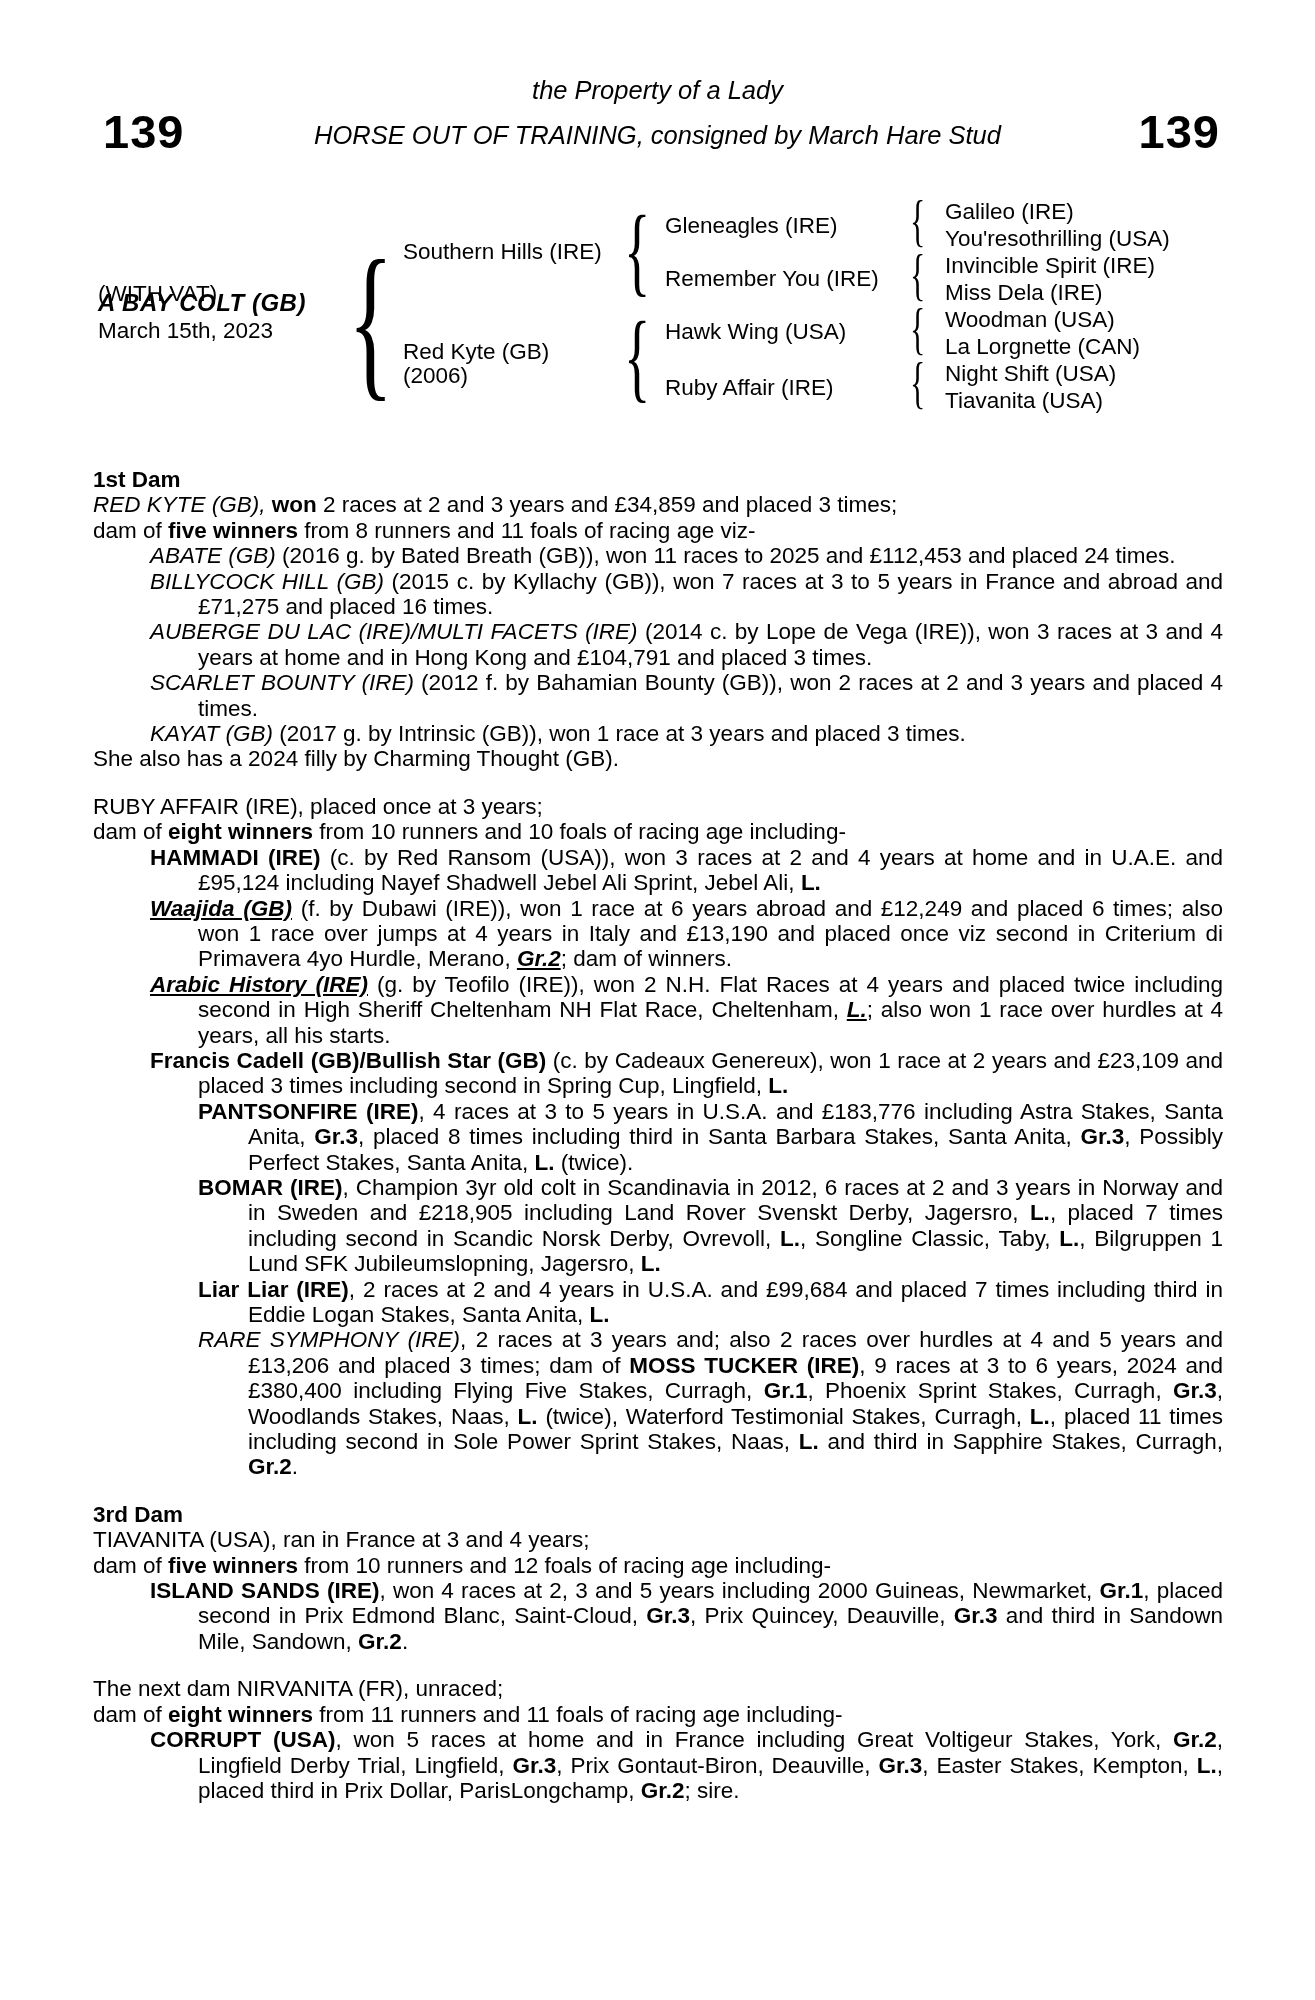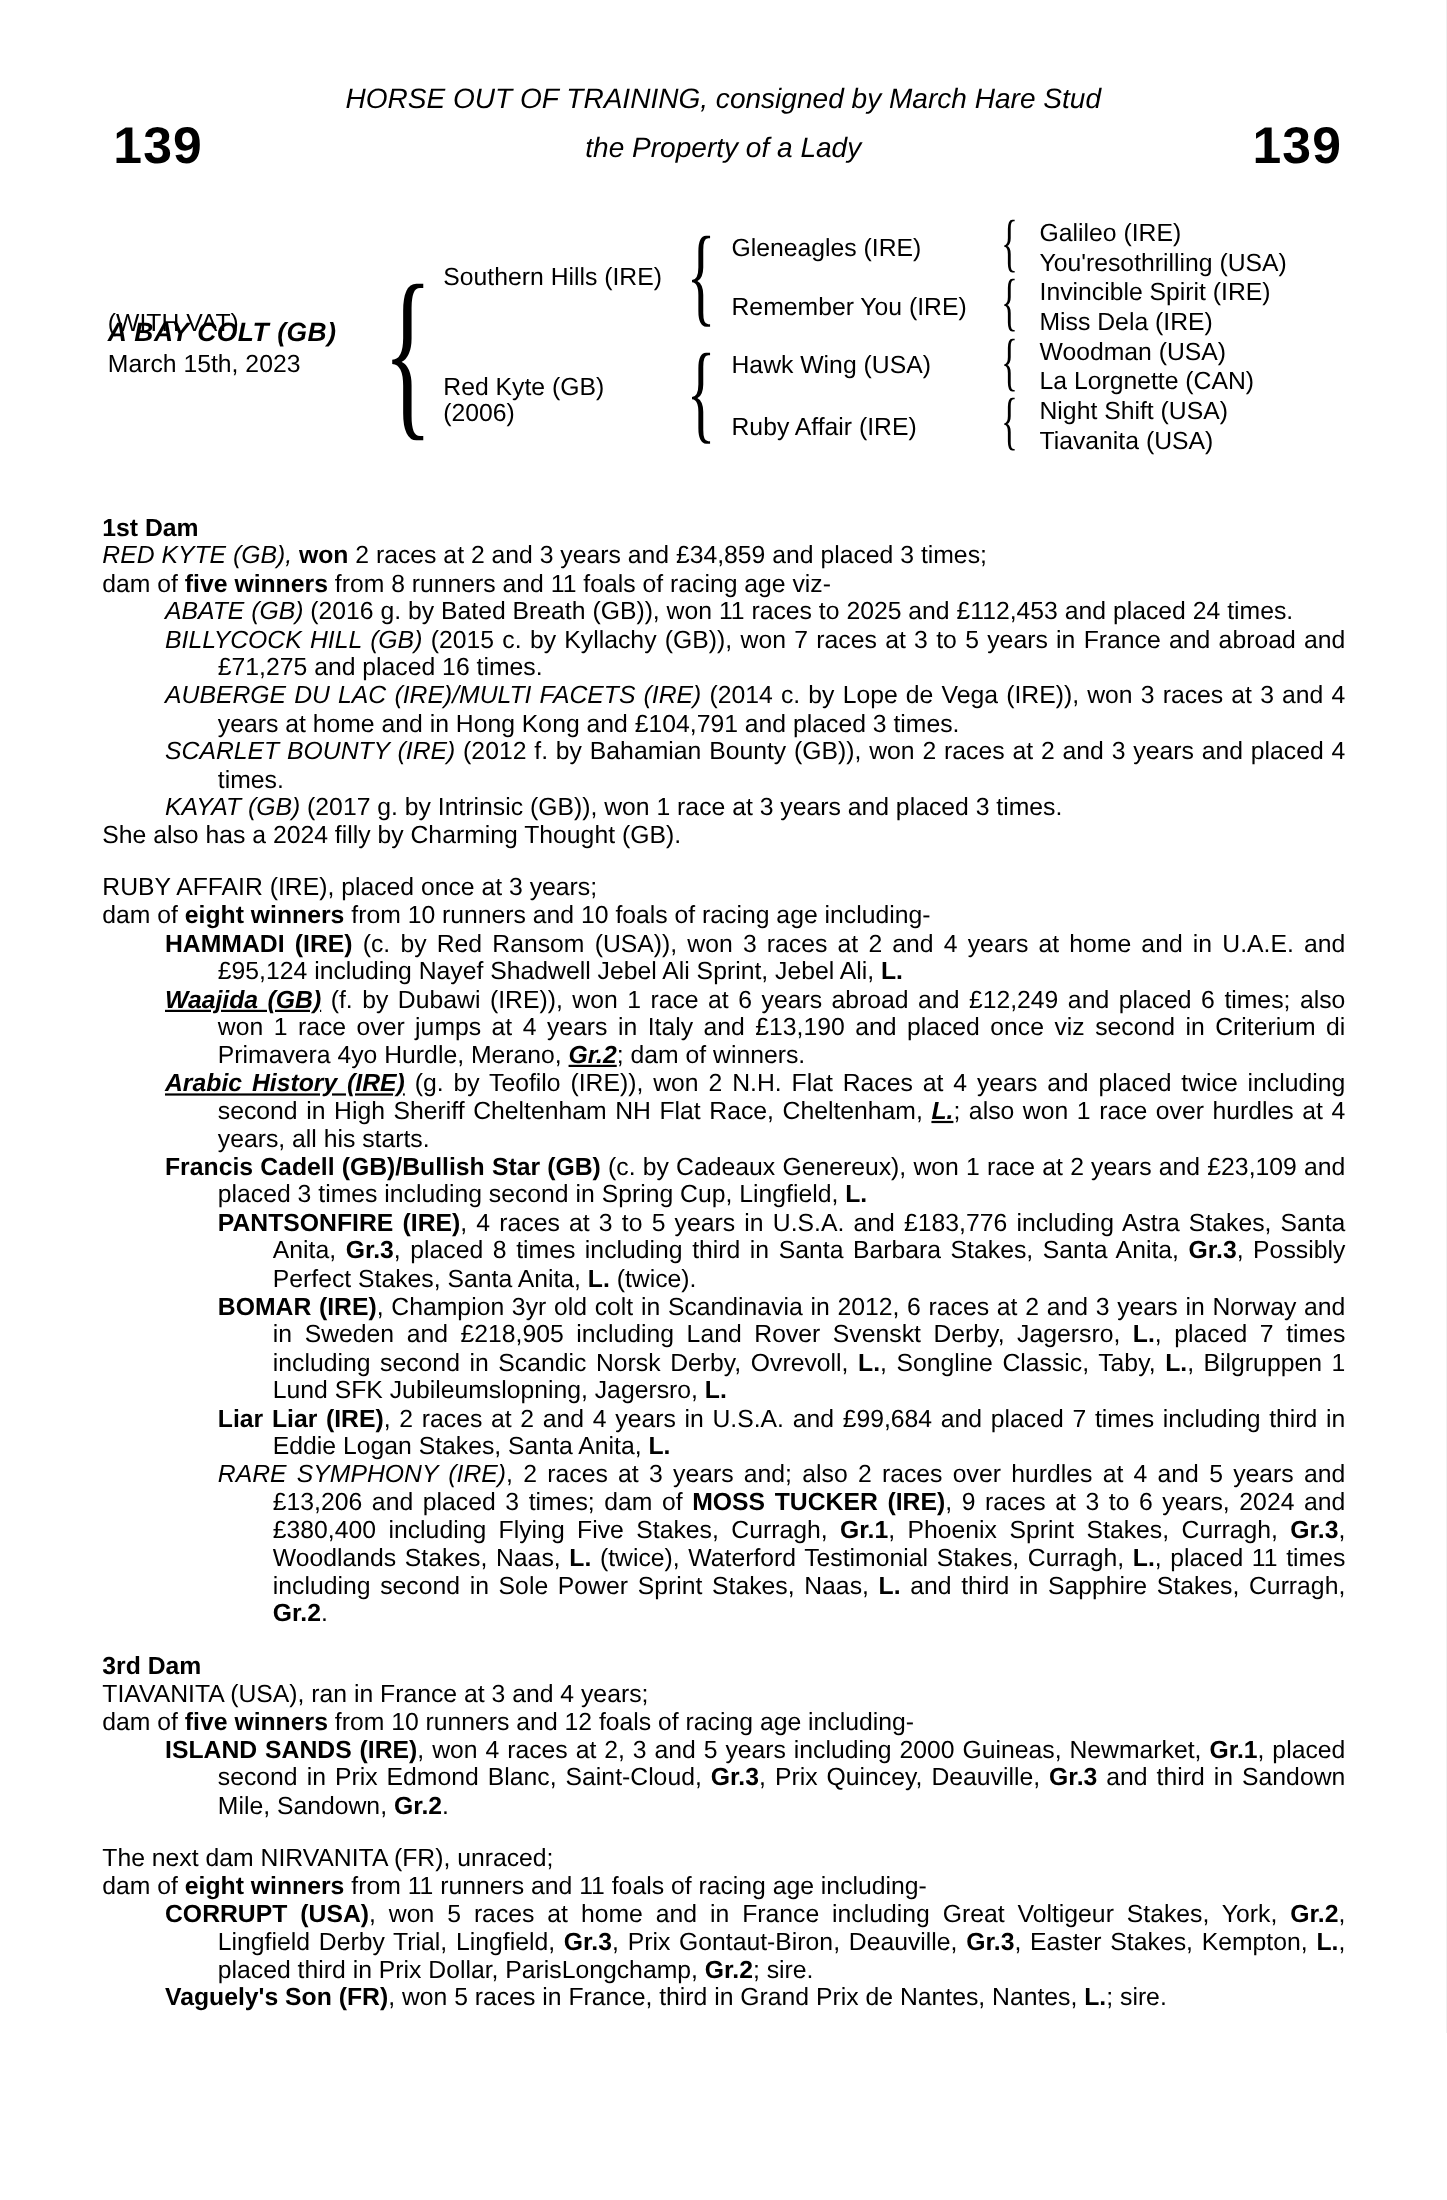--- a/index.html
+++ b/index.html
@@ -53,22 +53,22 @@
   .st-bi { font-weight:bold; font-style:italic;text-decoration:underline; }
 </style>
 </head>
 <body>
 
 <div class="page">
 
   <div class="lot-number lot-left">139</div>
   <div class="lot-number lot-right">139</div>
   <div class="title-block">
+    <div>the Property of a Lady</div>
     <div>HORSE OUT OF TRAINING, consigned by March Hare Stud</div>
-    <div>the Property of a Lady</div>
   </div>
 
   <div class="ped">
 
     <div class="ped-item" style="left:98px; top:280px;">(WITH VAT)</div>
     <div class="ped-item horse-name" style="left:98px; top:289px;">A BAY COLT (GB)</div>
     <div class="ped-item" style="left:98px; top:317px;">March 15th, 2023</div>
 
     <span class="brace" style="left:348px; top:234px; font-size:172px;">{</span>
 
@@ -126,17 +126,16 @@
       <div class="section">
         <div class="sec-heading">3rd Dam</div>
         <p class="para lv0"><span>TIAVANITA (USA), ran in France at 3 and 4 years;</span></p>
         <p class="para lv0"><span>dam of </span><span class="st-b">five winners</span><span> from 10 runners and 12 foals of racing age including-</span></p>
         <p class="para lv1"><span class="st-b">ISLAND SANDS (IRE)</span><span>, won 4 races at 2, 3 and 5 years including 2000 Guineas, Newmarket, </span><span class="st-b">Gr.1</span><span>, placed second in Prix Edmond Blanc, Saint-Cloud, </span><span class="st-b">Gr.3</span><span>, Prix Quincey, Deauville, </span><span class="st-b">Gr.3</span><span> and third in Sandown Mile, Sandown, </span><span class="st-b">Gr.2</span><span>.</span></p>
       </div>
       <div class="section">
         <p class="para lv0"><span>The next dam NIRVANITA (FR), unraced;</span></p>
         <p class="para lv0"><span>dam of </span><span class="st-b">eight winners</span><span> from 11 runners and 11 foals of racing age including-</span></p>
         <p class="para lv1"><span class="st-b">CORRUPT (USA)</span><span>, won 5 races at home and in France including Great Voltigeur Stakes, York, </span><span class="st-b">Gr.2</span><span>, Lingfield Derby Trial, Lingfield, </span><span class="st-b">Gr.3</span><span>, Prix Gontaut-Biron, Deauville, </span><span class="st-b">Gr.3</span><span>, Easter Stakes, Kempton, </span><span class="st-b">L.</span><span>, placed third in Prix Dollar, ParisLongchamp, </span><span class="st-b">Gr.2</span><span>; sire.</span></p>
-        <p class="para lv1"><span class="st-b">Vaguely's Son (FR)</span><span>, won 5 races in France, third in Grand Prix de Nantes, Nantes, </span><span class="st-b">L.</span><span>; sire.</span></p>
       </div>
     </div>
 
 </div>
 
 </body></html>

